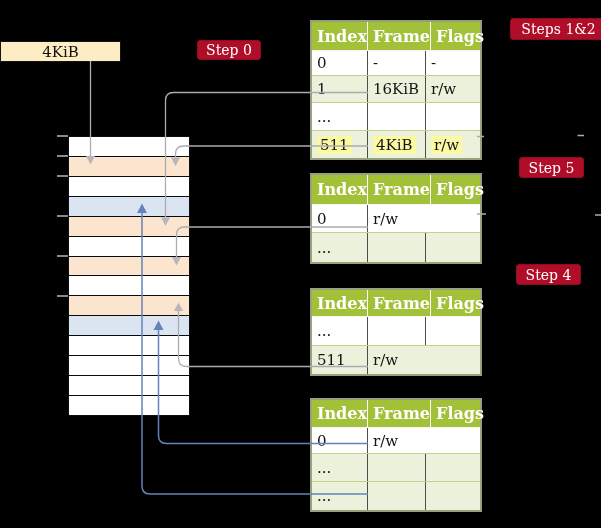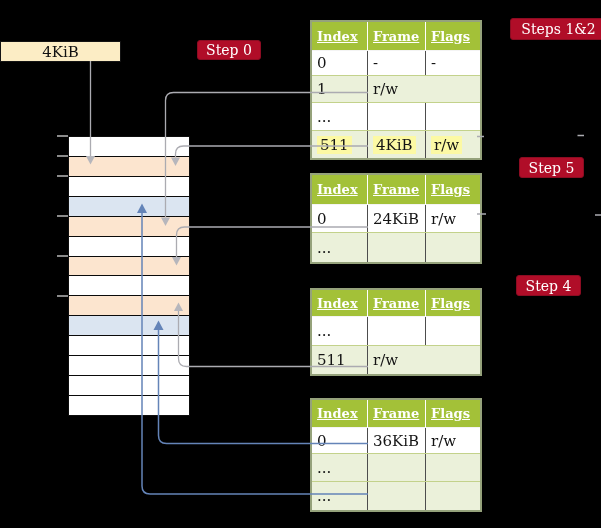--- a/index.html
+++ b/index.html
@@ -17,41 +17,41 @@
   
   .badge{
     position:absolute;background:#b00d28;color:#fff;
     border:1px solid #8c0c22;border-radius:3px;
     display:flex;align-items:center;justify-content:center;
     font-size:14px;line-height:1;
   }
   .b-step0 {left:197px;top:40px;width:62px;height:18px;text-align:right;}
   .b-steps12{left:510px;top:18px;width:95px;height:20px;border-radius:3px 0 0 3px;}
   .b-step3 {left:519px;top:157px;width:63px;height:19px;}
-  .b-step4 {left:516px;top:275px;width:63px;height:19px;}
+  .b-step4 {left:516px;top:264px;width:63px;height:19px;}
   
   .memcol{
     position:absolute;left:68px;top:136px;width:122px;height:280px;
     border:1px solid #0d0d0d;box-sizing:border-box;
     display:flex;flex-direction:column;background:#fff;
   }
   .mem-row{flex:1 1 0;}
   .mem-row + .mem-row{border-top:1px solid #0a0a0a;}
   .mem-row.white {background:#ffffff;}
   .mem-row.orange{background:#fce5cf;}
   .mem-row.blue  {background:#dbe5f1;}
   .tick{position:absolute;left:57px;width:11px;height:2px;background:#8a8a8a;}
   
   .tbl{
     position:absolute;left:310px;width:172px;
     border:2px solid #95a27b;background:#fff;box-sizing:border-box;
   }
   .trow{display:flex;align-items:center;}
   .thead{height:28px;background:#a3c138;border-bottom:1.5px solid #f4f4f4;}
-  .thead .cell{color:#fff;font-weight:bold;font-size:13px;height:100%;display:flex;align-items:center;text-decoration:underline;}
+  .thead .cell{color:#fff;font-weight:bold;font-size:16px;height:100%;display:flex;align-items:center;}
   .thead .cell + .cell{border-left:1.5px solid #fff;}
   .tbody-row .cell{font-size:15px;color:#141414;height:100%;display:flex;align-items:center;}
   .tbody-row .cell + .cell{border-left:1px solid #4d4d4d;}
   .tbody-row + .tbody-row, .thead + .tbody-row + .tbody-row{border-top:1px solid #c3d28b;}
   .tbody-row.green{background:#ebf1da;}
   .tbody-row.white{background:#ffffff;}
   .cell{box-sizing:border-box;padding-left:5px;}
   .c1{flex:0 0 55px;}
   .c2{flex:0 0 58px;}
   .c3{flex:1 1 auto;}
@@ -111,20 +111,21 @@
       <div class="cell c2">Frame</div>
       <div class="cell c3">Flags</div>
     </div>
     <div class="trow tbody-row white" style="height:24px">
       <div class="cell c1">0</div>
       <div class="cell c2">-</div>
       <div class="cell c3">-</div>
     </div>
     <div class="trow tbody-row green" style="height:26px">
       <div class="cell c1">1</div>
+      <div class="cell c2">16KiB</div>
       <div class="cell c3">r/w</div>
     </div>
     <div class="trow tbody-row white" style="height:27px">
       <div class="cell c1">...</div>
       <div class="cell c2"></div>
       <div class="cell c3"></div>
     </div>
     <div class="trow tbody-row green" style="height:27px">
       <div class="cell c1">
           <span class="hl">511</span>
@@ -139,21 +140,20 @@
   </div>
 
   <div class="tbl" style="top:173px">
     <div class="trow thead" style="height:29px">
       <div class="cell c1">Index</div>
       <div class="cell c2">Frame</div>
       <div class="cell c3">Flags</div>
     </div>
     <div class="trow tbody-row white" style="height:27px">
       <div class="cell c1">0</div>
-      <div class="cell c2">24KiB</div>
       <div class="cell c3">r/w</div>
     </div>
     <div class="trow tbody-row green" style="height:29px">
       <div class="cell c1">...</div>
       <div class="cell c2"></div>
       <div class="cell c3"></div>
     </div>
   </div>
 
   <div class="tbl" style="top:288px">
@@ -174,21 +174,20 @@
   </div>
 
   <div class="tbl" style="top:398px">
     <div class="trow thead" style="height:27px">
       <div class="cell c1">Index</div>
       <div class="cell c2">Frame</div>
       <div class="cell c3">Flags</div>
     </div>
     <div class="trow tbody-row white" style="height:25px">
       <div class="cell c1">0</div>
-      <div class="cell c2">36KiB</div>
       <div class="cell c3">r/w</div>
     </div>
     <div class="trow tbody-row green" style="height:27px">
       <div class="cell c1">...</div>
       <div class="cell c2"></div>
       <div class="cell c3"></div>
     </div>
     <div class="trow tbody-row green" style="height:28px">
       <div class="cell c1">...</div>
       <div class="cell c2"></div>

